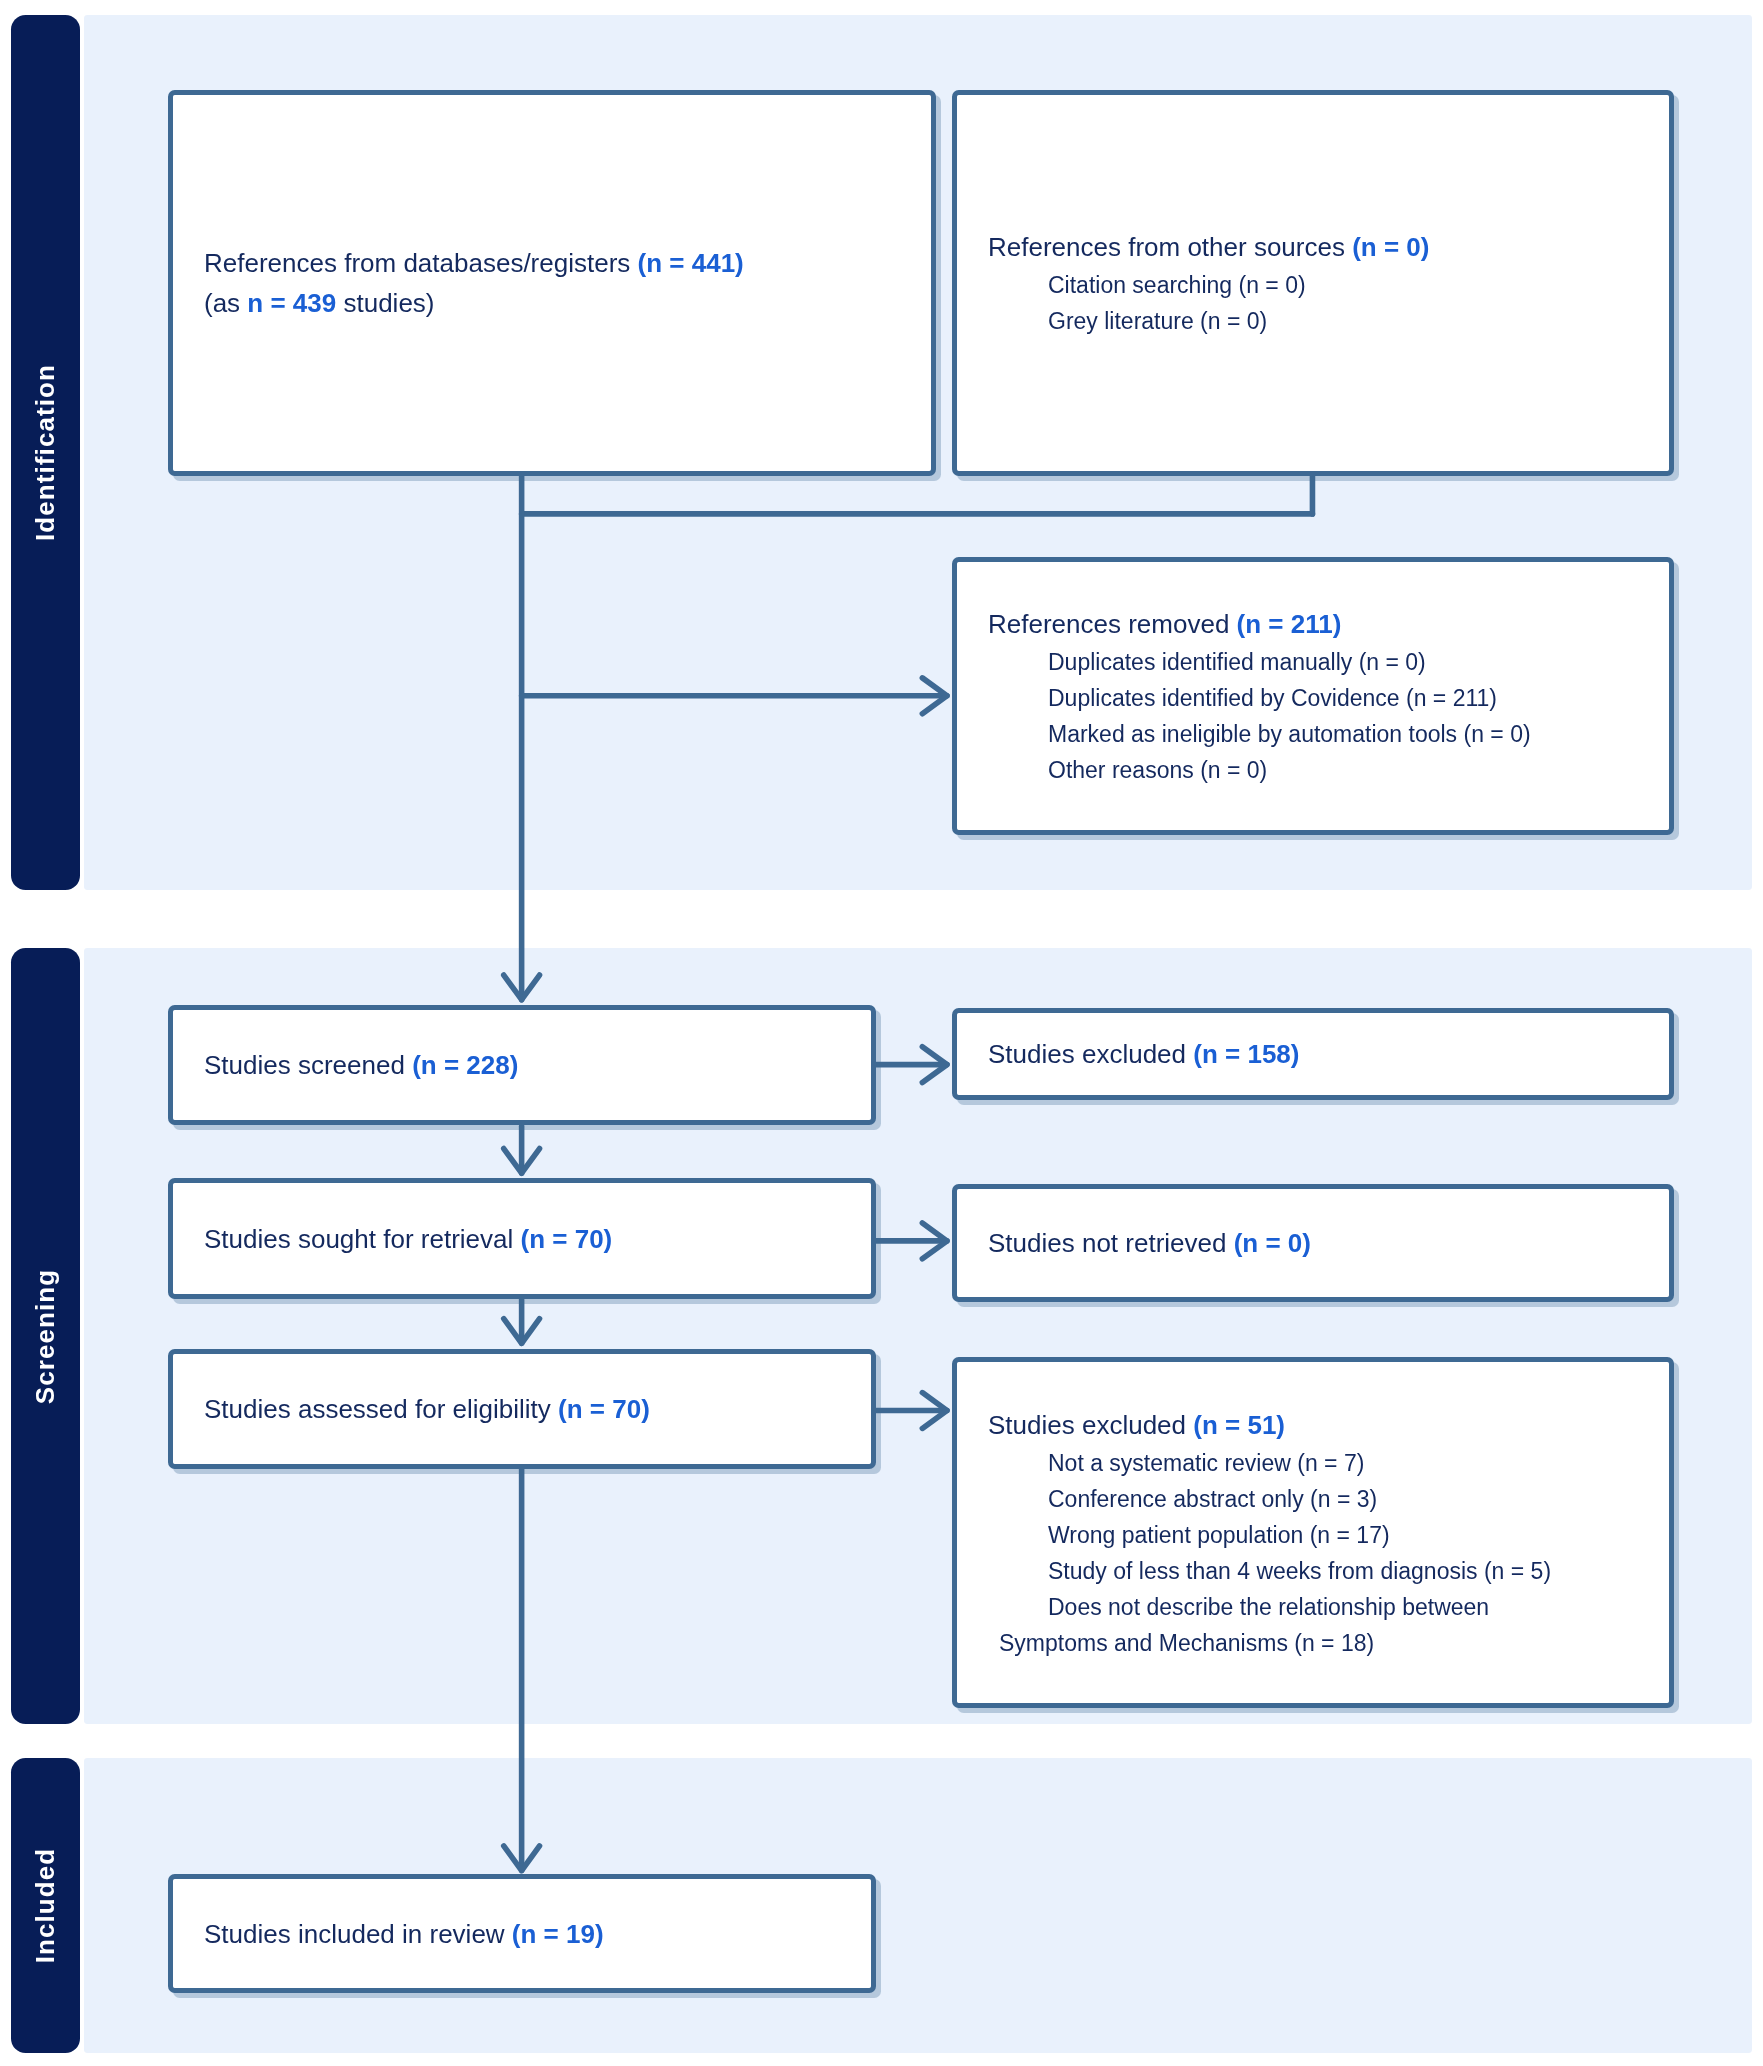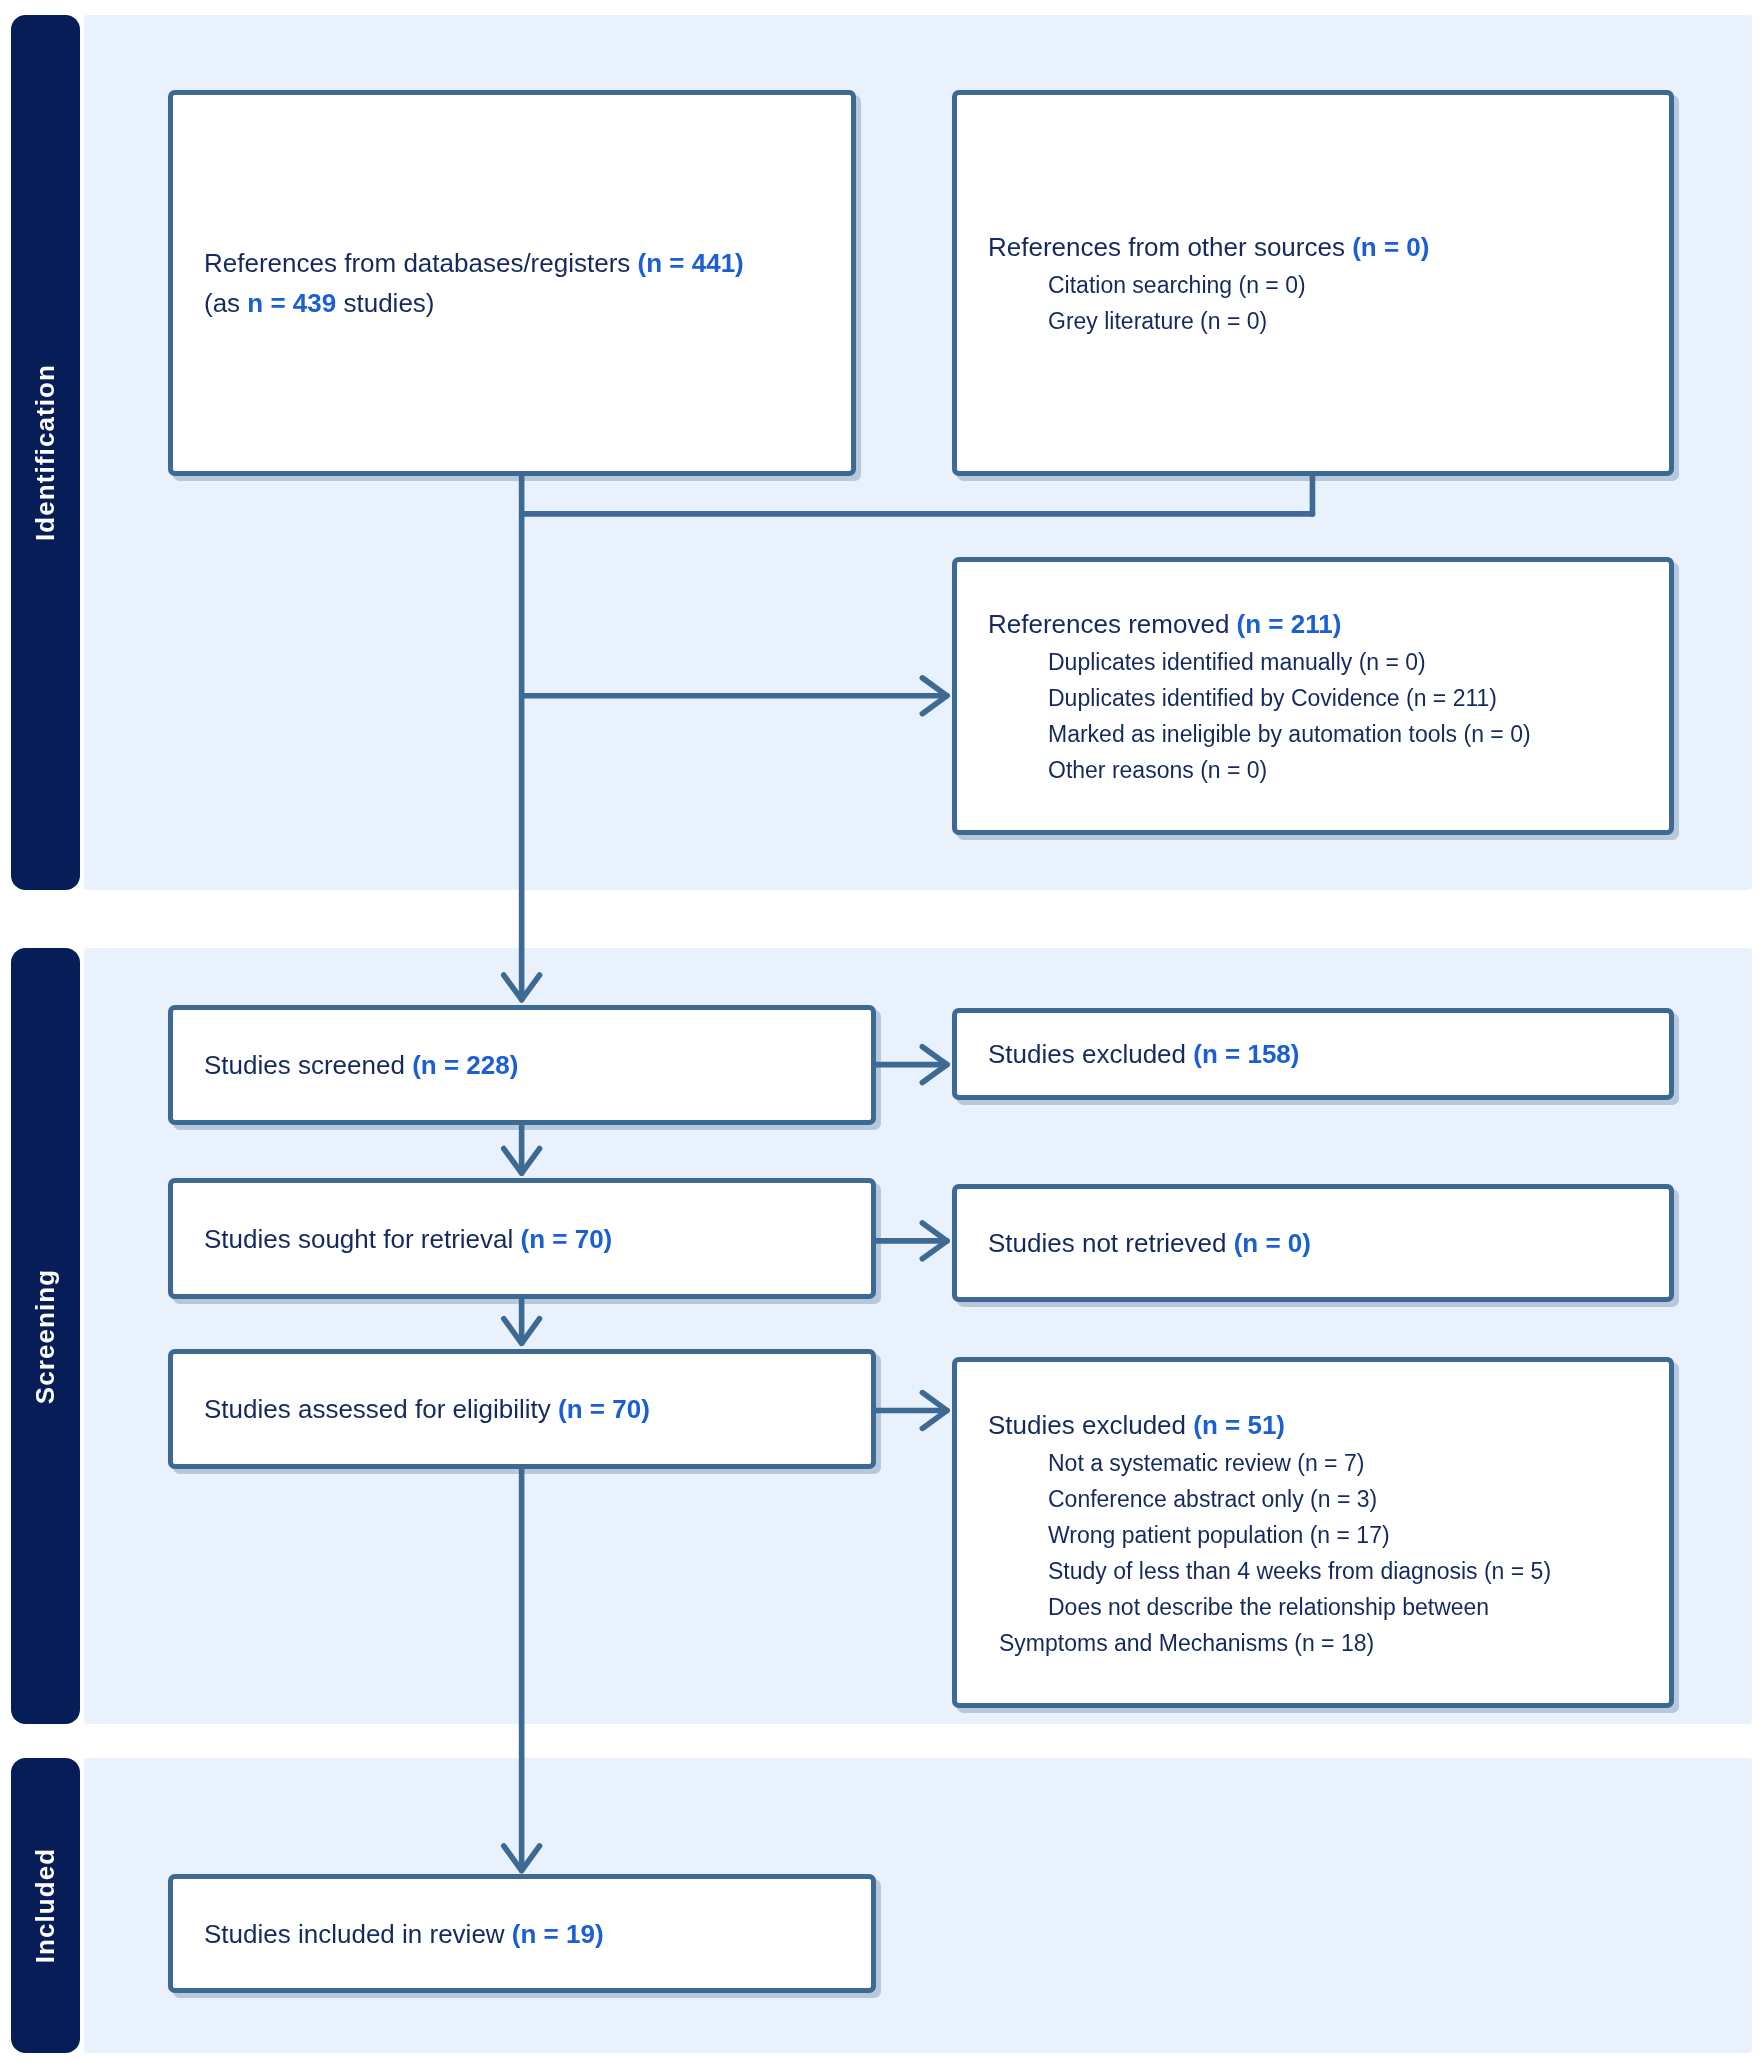--- a/index.html
+++ b/index.html
@@ -127,21 +127,21 @@
     <path d="M932 2322 V2400"></path>
     <path d="M900 2356 L932 2400 L964 2356"></path>
 
     <path d="M1563 2520 H1692"></path>
     <path d="M1648 2488 L1692 2520 L1648 2552"></path>
 
     <path d="M932 2624 V3342"></path>
     <path d="M900 3298 L932 3342 L964 3298"></path>
   </svg>
 
-  <div class="box" style="left:168px;top:90px;width:688px;height:386px">
+  <div class="box" style="left:168px;top:90px;width:768px;height:386px">
     <div class="line">
       <span>References from databases/registers </span><span class="n">(n = 441)</span>
     </div>
     <div class="line">
       <span>(as </span><span class="n">n = 439</span><span> studies)</span>
     </div>
   </div>
 
   <div class="box" style="left:952px;top:90px;width:722px;height:386px">
     <div class="line">

